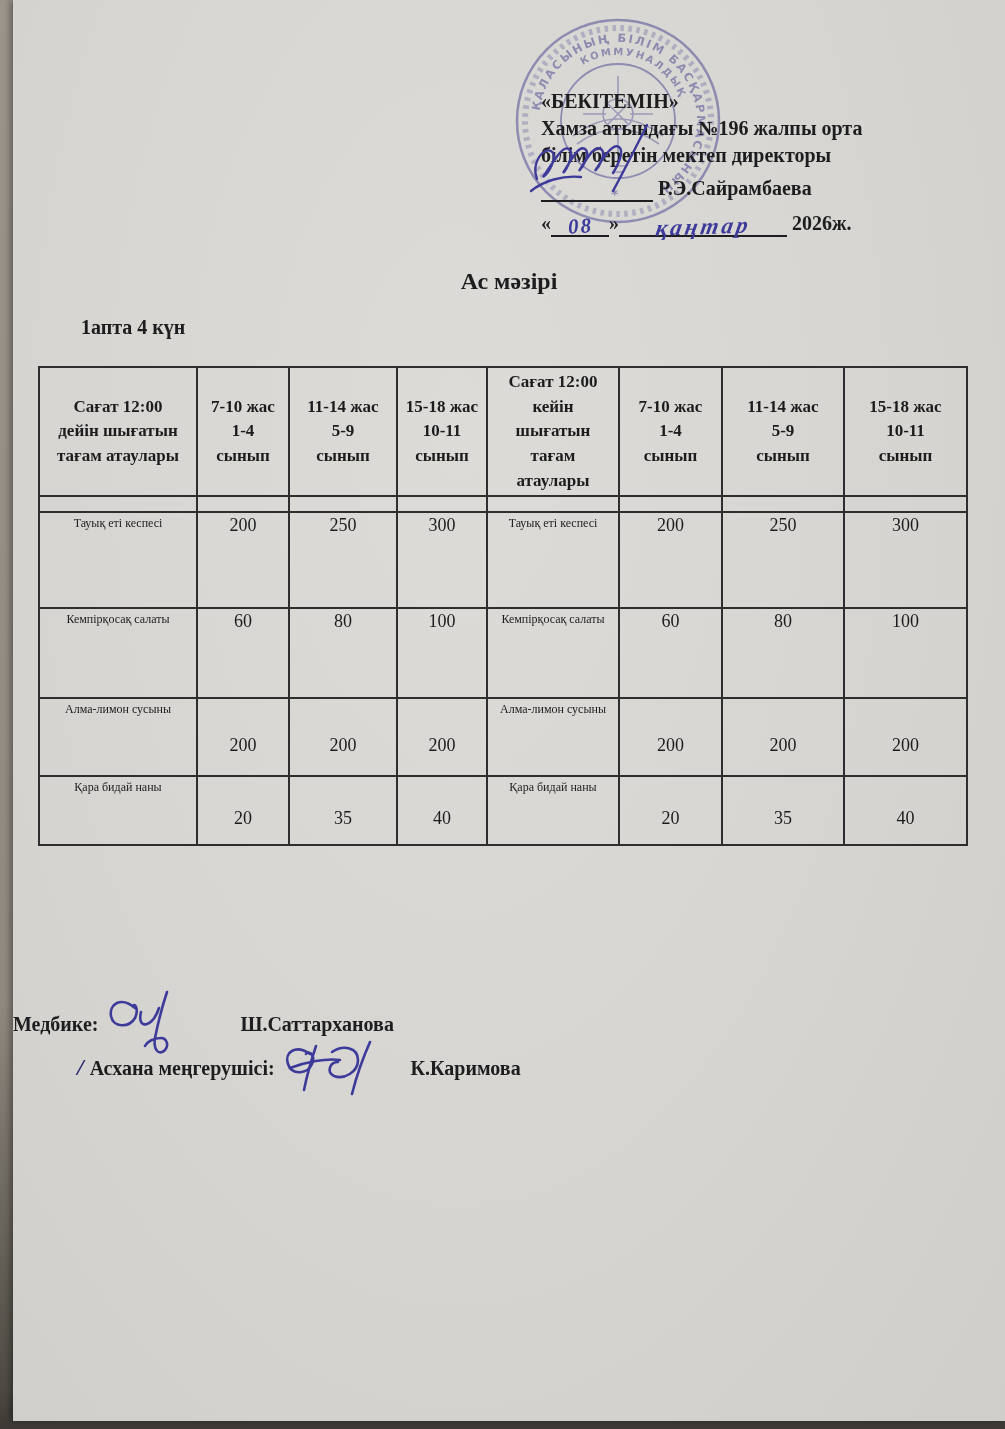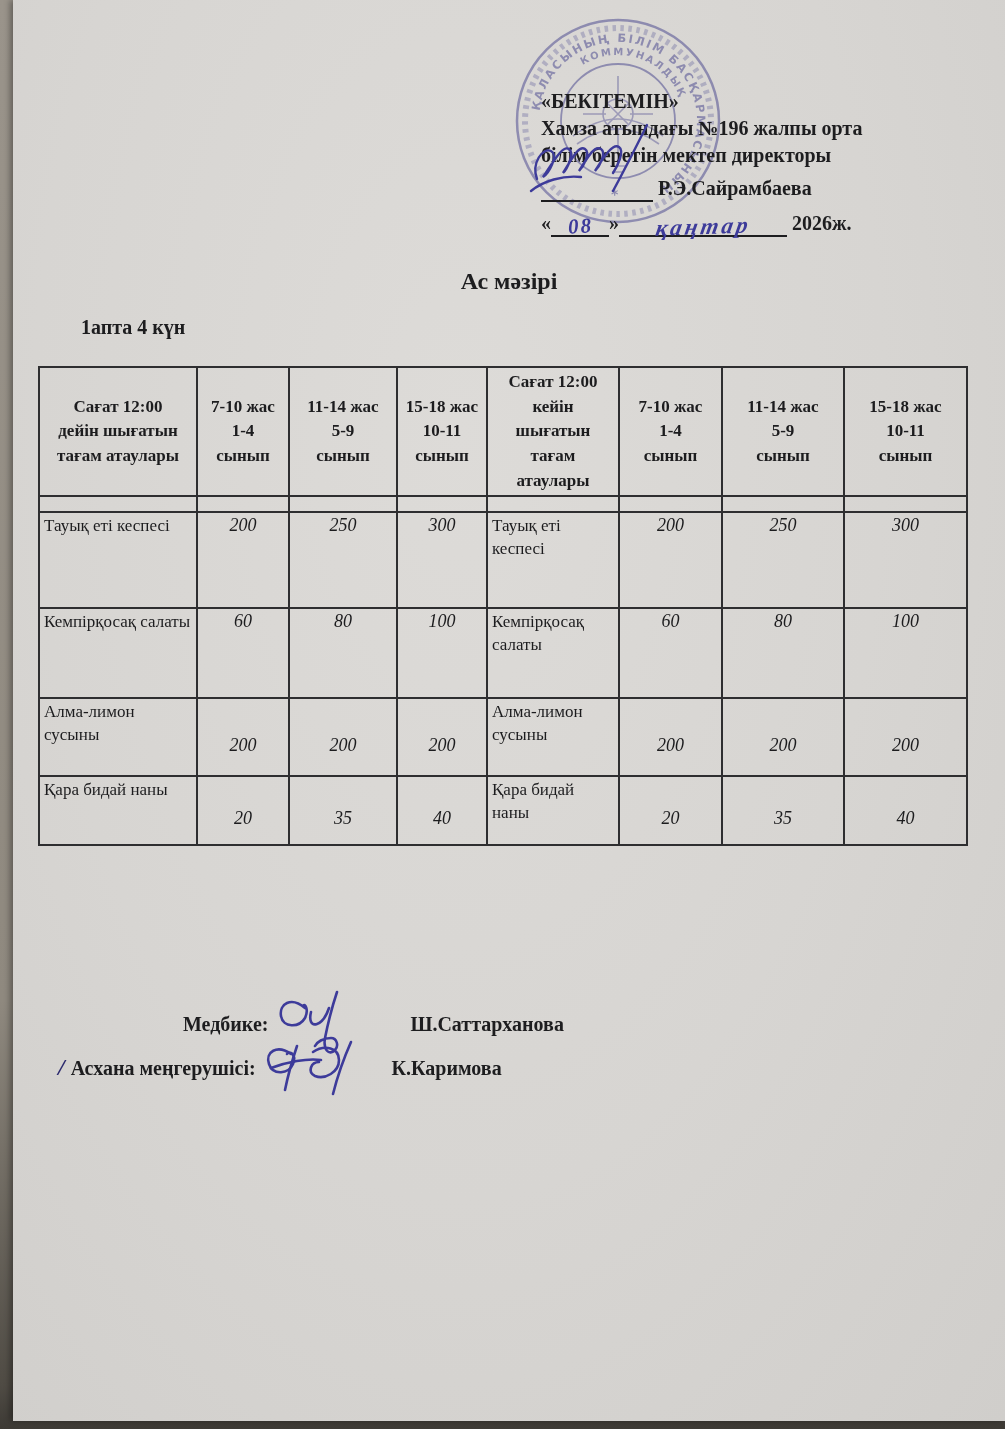--- a/index.html
+++ b/index.html
@@ -43,30 +43,30 @@
     table-layout:fixed;color:#1c1c1e;
   }
   table.menu th,table.menu td{
     border:2px solid #2e2e30;padding:2px 4px;overflow:hidden;
   }
   table.menu th{
     font-size:17px;font-weight:bold;text-align:center;vertical-align:middle;
     white-space:pre-line;line-height:1.45;height:112px;
   }
   table.menu tr.spacer td{height:14px;padding:0;}
-  td.dish{font-size:17px;text-align:left;vertical-align:top;line-height:1.35;}
-  td.qty{font-size:18px;text-align:center;vertical-align:top;padding-top:6px;font-style:italic;}
+  td.dish{font-size:12px;text-align:center;vertical-align:top;line-height:1.35;}
+  td.qty{font-size:18px;text-align:center;vertical-align:top;padding-top:6px;}
   tr.mid td.qty{vertical-align:middle;padding-top:18px;}
   .sig-area{position:absolute;left:0;top:988px;width:100%;font-weight:bold;font-size:20px;color:#1d1d1f;}
   .sig-row{position:relative;height:48px;white-space:nowrap;}
   .sig-row .name{margin-left:18px;}
   .sig-svg{vertical-align:middle;margin:0 2px;}
   .slash{color:#2c2a6e;font-style:italic;margin-right:6px;font-size:24px;}
-  .r1{padding-left:170px;}
-  .r2{padding-left:45px;margin-top:2px;}
+  .r1{}
+  .r2{padding-left:45px;margin-top:2px;margin-left:19px;}
 </style>
 </head>
 <body>
 
 <div class="paper">
 
   <svg class="stamp-svg" width="214" height="214" viewBox="0 0 214 214">
     <g stroke="#4b49a5" fill="none" opacity="0.62">
       <circle cx="107" cy="107" r="101" stroke-width="2.5"></circle>
       <circle cx="107" cy="107" r="93" stroke-width="6" stroke-dasharray="3.5,4.5" opacity="0.55"></circle>

